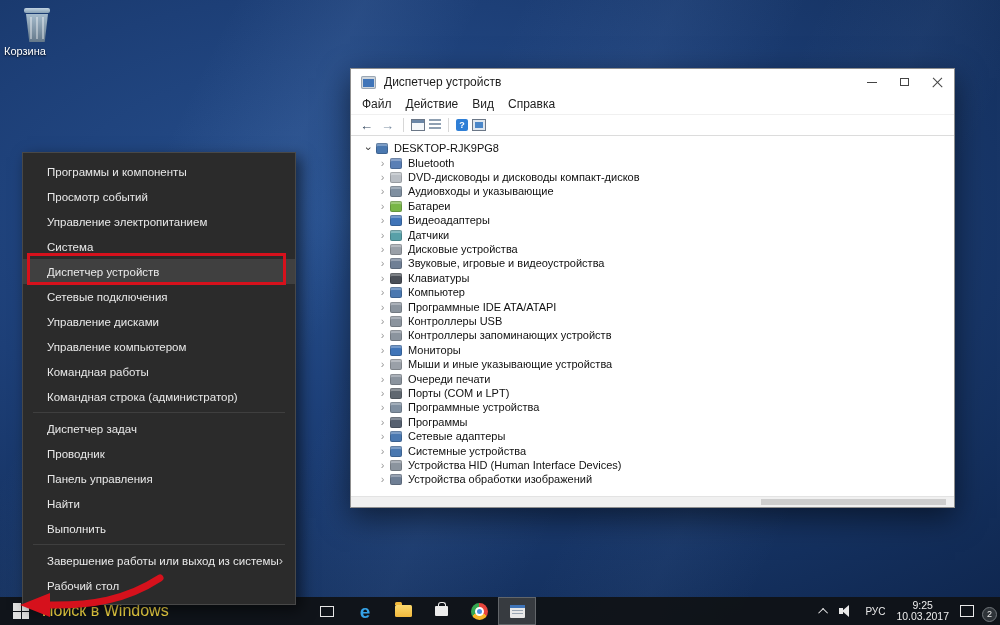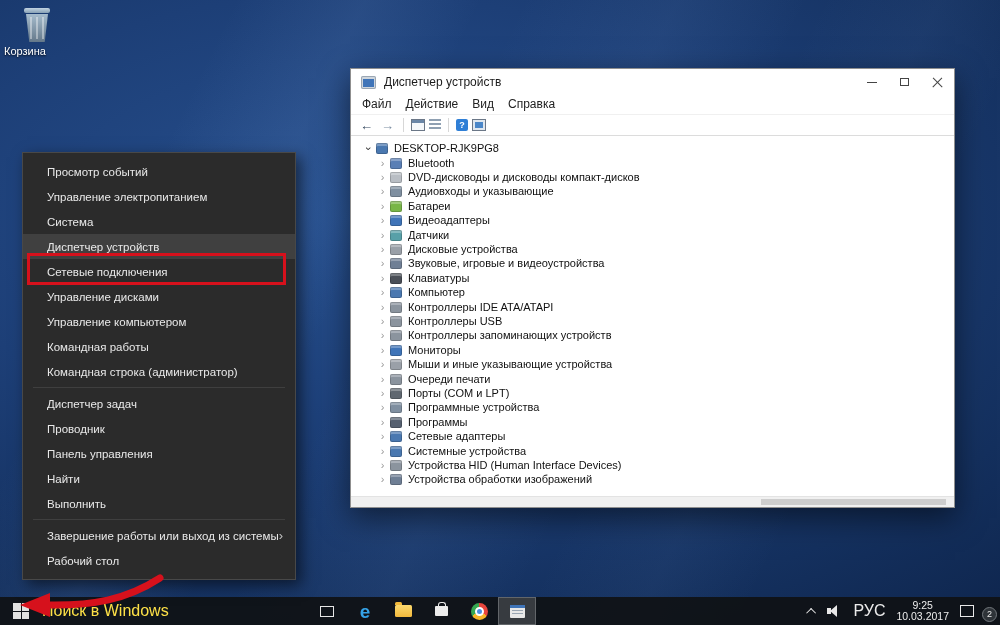--- a/index.html
+++ b/index.html
@@ -118,21 +118,21 @@
   .dmtb-icon::after { content:""; position:absolute; left:2px; right:2px; top:5px; height:1.5px;
     background:#9aa6b3; box-shadow:0 3px 0 #9aa6b3; }
 
   .tray { margin-left:auto; display:flex; align-items:center; gap:11px; padding-right:26px; }
   .chevron-up { width:7px; height:7px; border-left:1.5px solid #e8e8e8; border-top:1.5px solid #e8e8e8;
     transform:rotate(45deg) translateY(2px); display:block; }
   .vol-icon { width:15px; height:12px; position:relative; display:block; }
   .vol-icon::before { content:""; position:absolute; left:0; top:3px; width:4px; height:6px; background:#e8e8e8; }
   .vol-icon::after { content:""; position:absolute; left:3px; top:0;
     border-top:6px solid transparent; border-bottom:6px solid transparent; border-right:7px solid #e8e8e8; }
-  .lang { color:#ececec; font-size:16px; }
+  .lang { color:#ececec; font-size:10px; }
   .clock { color:#ececec; font-size:10.5px; line-height:11.5px; text-align:center; }
   .ac-icon { width:14px; height:12px; border:1.2px solid #e8e8e8; display:block; }
   .step-badge { position:absolute; right:3px; bottom:3px; width:15px; height:15px; border-radius:50%;
     background:#2e3338; border:1px solid #72777c; color:#e8e8e8; font-size:9px;
     line-height:13px; text-align:center; }
 </style>
 </head>
 <body>
 
 <div class="desktop">
@@ -245,21 +245,21 @@
 
           <div class="tree-item">
             <span class="expander">›</span>
             <span class="dev-icon" style="background: rgb(74, 120, 176);"></span>
             <span class="tree-label">Компьютер</span>
           </div>
 
           <div class="tree-item">
             <span class="expander">›</span>
             <span class="dev-icon" style="background: rgb(139, 148, 158);"></span>
-            <span class="tree-label">Контроллеры IDE ATA/ATAPI</span>
+            <span class="tree-label">Программные IDE ATA/ATAPI</span>
           </div>
 
           <div class="tree-item">
             <span class="expander">›</span>
             <span class="dev-icon" style="background: rgb(139, 148, 158);"></span>
             <span class="tree-label">Контроллеры USB</span>
           </div>
 
           <div class="tree-item">
             <span class="expander">›</span>
@@ -330,20 +330,23 @@
     </div>
 
     <div class="hscroll">
       <div class="hscroll-thumb"></div>
     </div>
   </div>
 
   <div class="winx-menu">
     <div id="winx-group1">
 
+        <div class="winx-item">
+          <span class="winx-label">Программы и компоненты</span>
+        </div>
 
         <div class="winx-item">
           <span class="winx-label">Просмотр событий</span>
         </div>
 
         <div class="winx-item">
           <span class="winx-label">Управление электропитанием</span>
         </div>
 
         <div class="winx-item">

